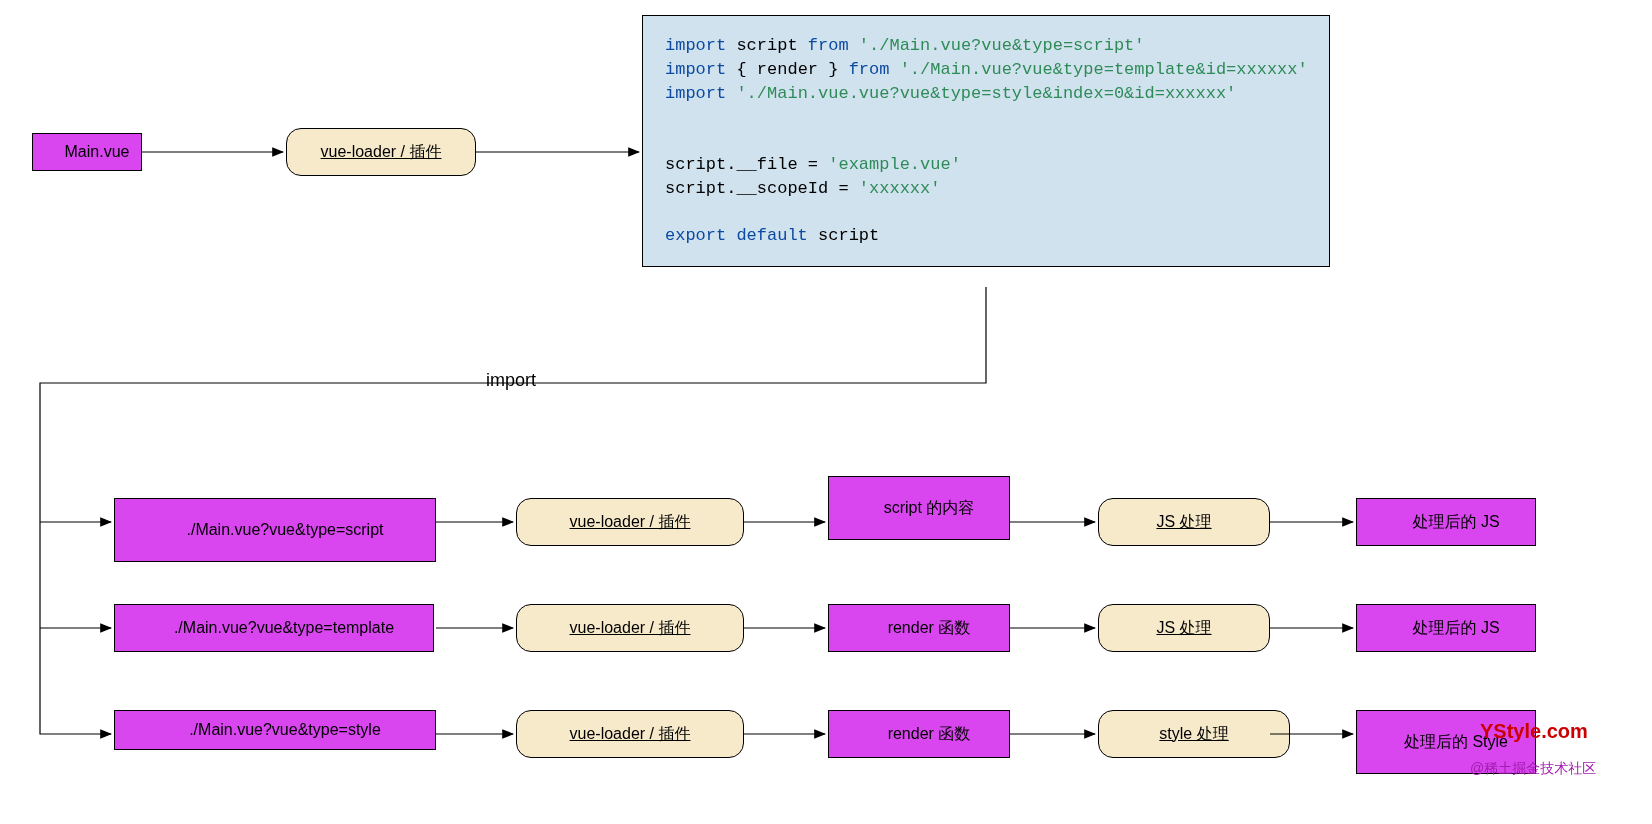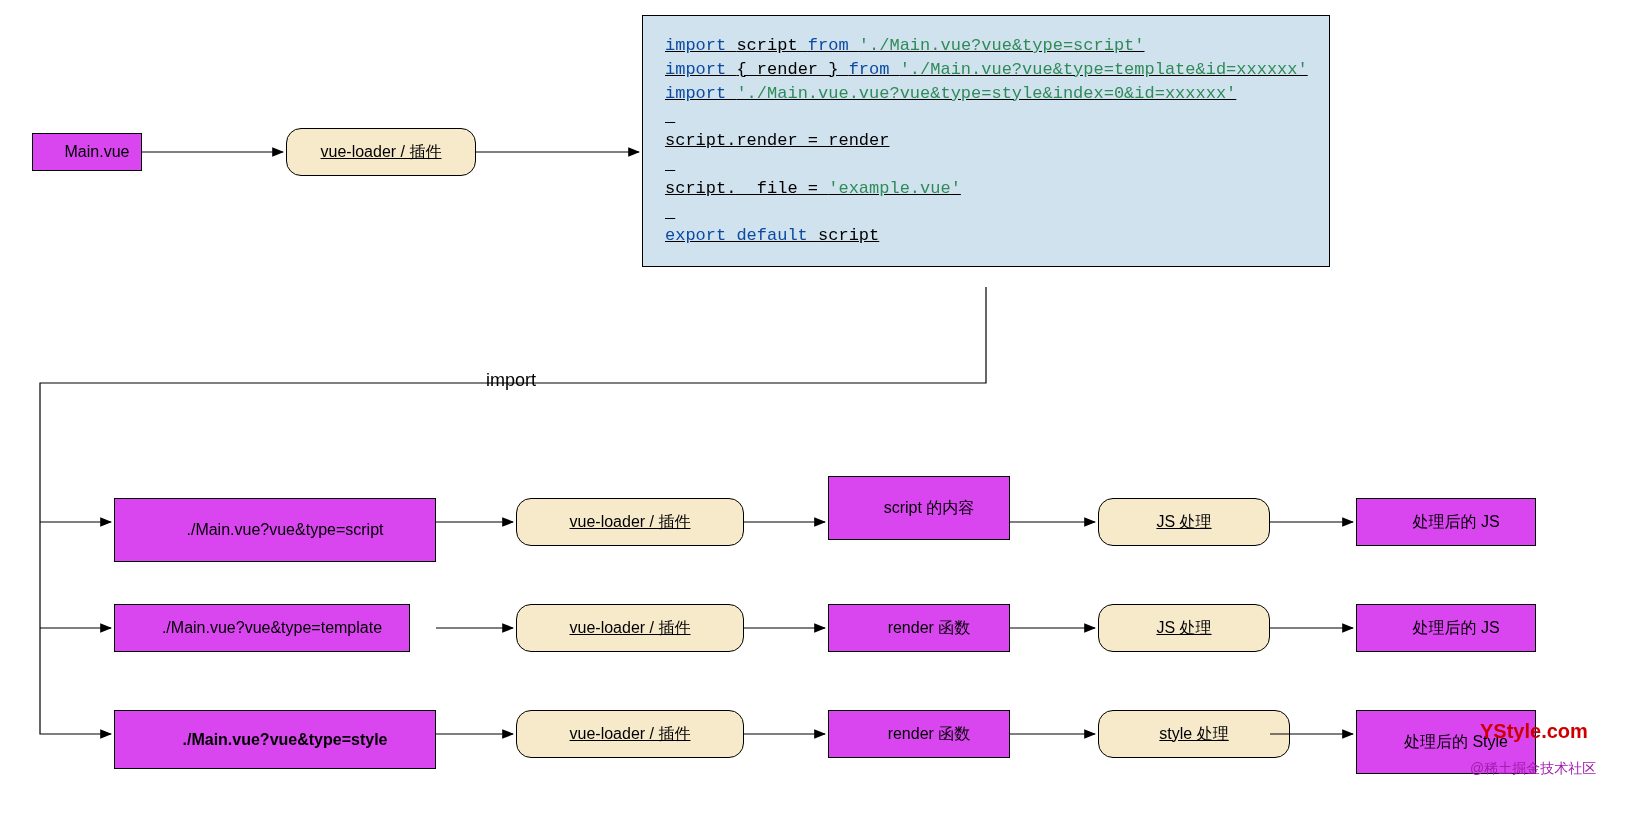--- a/index.html
+++ b/index.html
@@ -34,21 +34,21 @@
 .codebox {
   position: absolute;
   background: #d1e2ef;
   border: 1px solid #000;
   box-sizing: border-box;
   padding: 18px 22px;
   font-family: "Courier New", monospace;
   font-size: 17px;
   line-height: 1.4;
 }
-.codebox .line { white-space: pre; text-decoration: underline; }
+.codebox .line { white-space: pre; }
 .kw-blue { color: #0b4aa0; }
 .kw-green { color: #2e8b57; }
 .label {
   position: absolute;
   background: #fff;
   padding: 0 6px;
   font-size: 18px;
 }
 .watermark-red {
   position: absolute;
@@ -77,23 +77,23 @@
 
 <div class="node yellow" style="left:286px; top:128px; width:190px; height:48px;">
   <span>vue-loader / 插件</span>
 </div>
 
 <div class="codebox" style="left:642px; top:15px; width:688px;">
   <div class="line"><span class="kw-blue">import </span><span>script </span><span class="kw-blue">from </span><span class="kw-green">'./Main.vue?vue&amp;type=script'</span></div>
   <div class="line"><span class="kw-blue">import </span><span>{ render } </span><span class="kw-blue">from </span><span class="kw-green">'./Main.vue?vue&amp;type=template&amp;id=xxxxxx'</span></div>
   <div class="line"><span class="kw-blue">import </span><span class="kw-green">'./Main.vue.vue?vue&amp;type=style&amp;index=0&amp;id=xxxxxx'</span></div>
   <div class="line">&nbsp;</div>
-  <div class="line">script.render = render</div>
   <div class="line">&nbsp;</div>
   <div class="line"><span>script.__file = </span><span class="kw-green">'example.vue'</span></div>
+  <div class="line"><span>script.__scopeId = </span><span class="kw-green">'xxxxxx'</span></div>
   <div class="line">&nbsp;</div>
   <div class="line"><span class="kw-blue">export default </span><span>script</span></div>
 </div>
 
 <div class="label" style="left:480px; top:370px;">
   <span>import</span>
 </div>
 
 <div class="node blue" style="left:114px; top:498px; width:322px; height:64px;">
   <span>./Main.vue?vue&amp;type=script</span>
@@ -104,37 +104,37 @@
 <div class="node blue" style="left:828px; top:476px; width:182px; height:64px;">
   <span>script 的内容</span>
 </div>
 <div class="node yellow" style="left:1098px; top:498px; width:172px; height:48px;">
   <span>JS 处理</span>
 </div>
 <div class="node blue" style="left:1356px; top:498px; width:180px; height:48px;">
   <span>处理后的 JS</span>
 </div>
 
-<div class="node blue" style="left:114px; top:604px; width:296px; height:48px;text-align:center;">
+<div class="node blue" style="left:114px; top:604px; width:320px; height:48px;text-align:center;">
   <span>./Main.vue?vue&amp;type=template</span>
 </div>
 <div class="node yellow" style="left:516px; top:604px; width:228px; height:48px;">
   <span>vue-loader / 插件</span>
 </div>
 <div class="node blue" style="left:828px; top:604px; width:182px; height:48px;">
   <span>render 函数</span>
 </div>
 <div class="node yellow" style="left:1098px; top:604px; width:172px; height:48px;">
   <span>JS 处理</span>
 </div>
 <div class="node blue" style="left:1356px; top:604px; width:180px; height:48px;">
   <span>处理后的 JS</span>
 </div>
 
-<div class="node blue" style="left:114px; top:710px; width:322px; height:59px;font-weight:bold;">
+<div class="node blue" style="left:114px; top:710px; width:322px; height:40px;">
   <span>./Main.vue?vue&amp;type=style</span>
 </div>
 <div class="node yellow" style="left:516px; top:710px; width:228px; height:48px;">
   <span>vue-loader / 插件</span>
 </div>
 <div class="node blue" style="left:828px; top:710px; width:182px; height:48px;">
   <span>render 函数</span>
 </div>
 <div class="node yellow" style="left:1098px; top:710px; width:192px; height:48px;">
   <span>style 处理</span>

